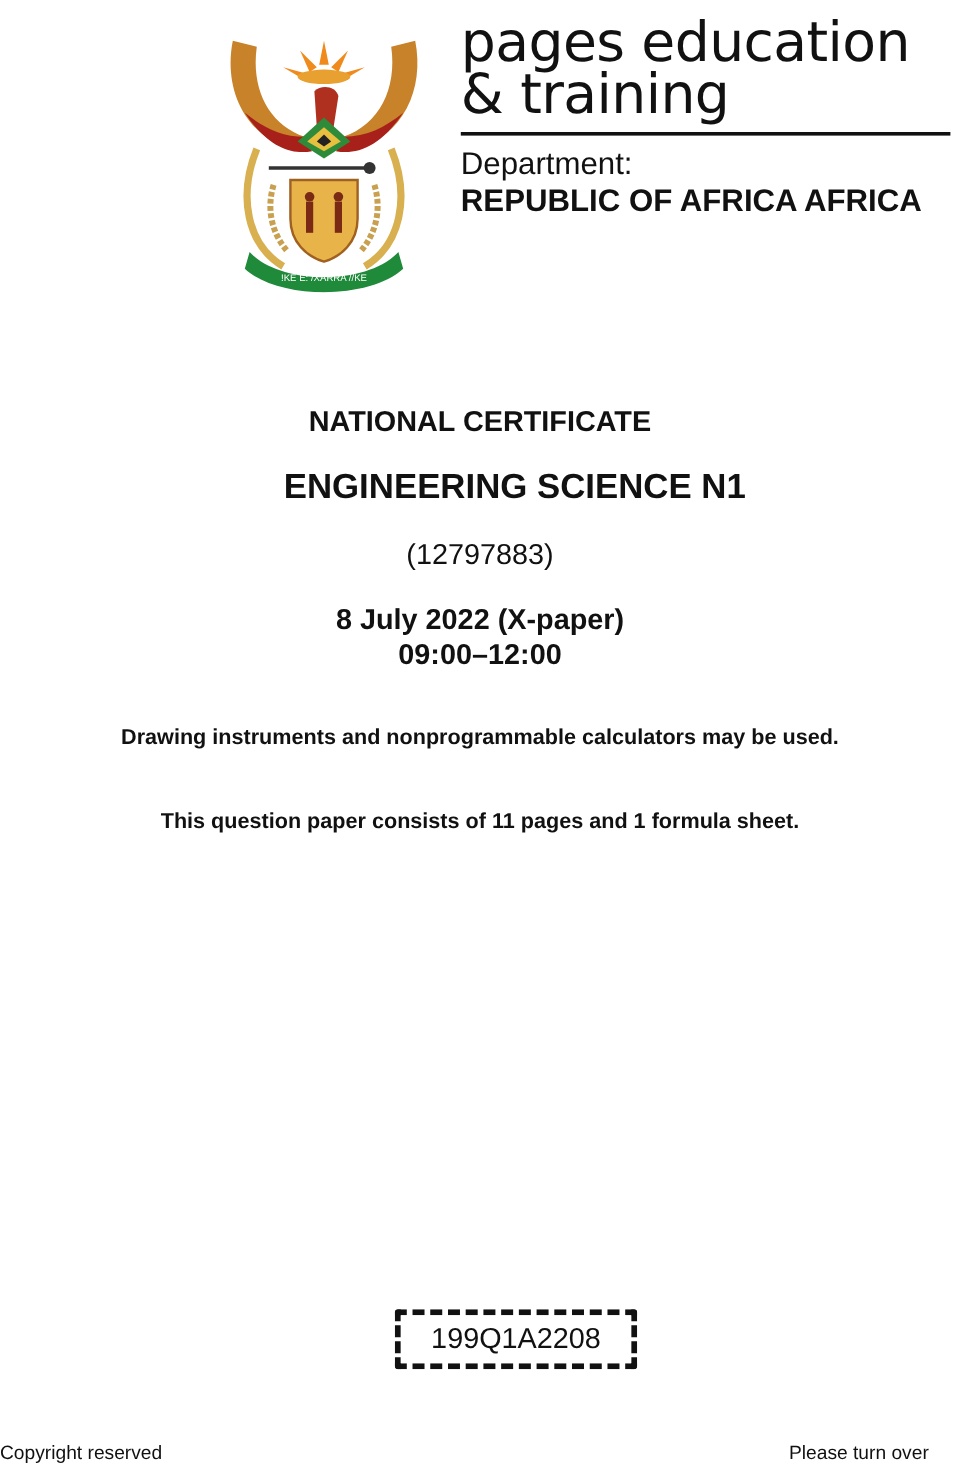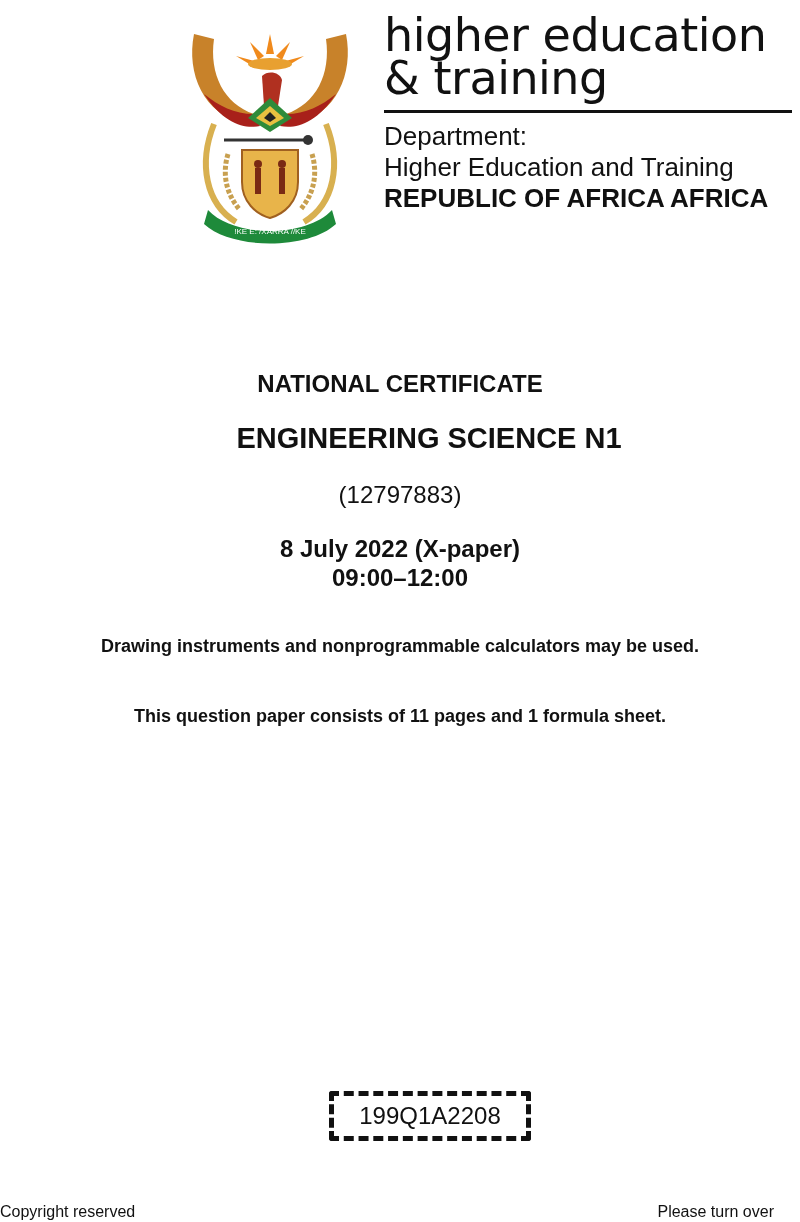--- a/index.html
+++ b/index.html
@@ -3,21 +3,21 @@
 <meta charset="utf-8">
 <style>
   html, body { margin:0; padding:0; background:#fff; }
   body { width:800px; height:1222px; position:relative; overflow:hidden; font-family:"Liberation Sans", sans-serif; color:#111; }
   .emblem { position:absolute; left:184px; top:14px; width:172px; height:230px; }
   .brand { position:absolute; left:384px; top:14px; width:410px; }
   .brand-big { font-family:"DejaVu Sans", sans-serif; font-size:46px; line-height:43px; color:#111; letter-spacing:-0.5px; }
   .brand-rule { height:3px; background:#111; width:408px; margin-top:10px; margin-bottom:8px; }
   .brand-small { font-size:26px; line-height:31px; }
   .brand-bold { font-size:26px; line-height:31px; font-weight:bold; }
-  .center { position:absolute; left:0; width:800px; text-align:center;margin-top:32px; }
+  .center { position:absolute; left:0; width:800px; text-align:center; }
   .t-nc { top:338px; font-size:24px; font-weight:bold; }
   .t-es { top:390px; font-size:29px; font-weight:bold;padding-left:29px; }
   .t-code { top:449px; font-size:24px; }
   .t-date { top:502px; font-size:24px; font-weight:bold; line-height:29px; }
   .t-inst { top:604px; font-size:18px; font-weight:bold; }
   .t-pages { top:674px; font-size:18px; font-weight:bold; }
   .code-box { position:absolute; left:329px; top:1091px; width:192px; height:40px; border:5px dashed #111; border-radius:3px; text-align:center; font-size:24px; line-height:40px; }
   .footer-left { position:absolute; left:0; top:1203px; font-size:16px; }
   .footer-right { position:absolute; right:26px; top:1203px; font-size:16px;padding-left:22px; }
 </style>
@@ -61,25 +61,24 @@
     <rect x="71" y="154" width="6" height="26" fill="#7a2a14"></rect>
     <circle cx="98" cy="150" r="4" fill="#7a2a14"></circle>
     <rect x="95" y="154" width="6" height="26" fill="#7a2a14"></rect>
 
     <path d="M24,196 C50,224 122,224 148,196 L152,210 C124,236 48,236 20,210 Z" fill="#1e8a3a"></path>
     <text x="86" y="220" text-anchor="middle" font-size="8" fill="#fff" font-family="Liberation Sans, sans-serif">!KE E: /XARRA //KE</text>
   </svg>
 </div>
 
 <div class="brand">
-  <div class="brand-big">higher education</div>
+  <div class="brand-big">pages education</div>
   <div class="brand-big">&amp; training</div>
   <div class="brand-rule"></div>
   <div class="brand-small">Department:</div>
-  <div class="brand-small">Higher Education and Training</div>
   <div class="brand-bold">REPUBLIC OF AFRICA AFRICA</div>
 </div>
 
 <div class="center t-nc">NATIONAL CERTIFICATE</div>
 <div class="center t-es">ENGINEERING SCIENCE N1</div>
 <div class="center t-code">(12797883)</div>
 <div class="center t-date">
   <div>8 July 2022 (X-paper)</div>
   <div>09:00–12:00</div>
 </div>

